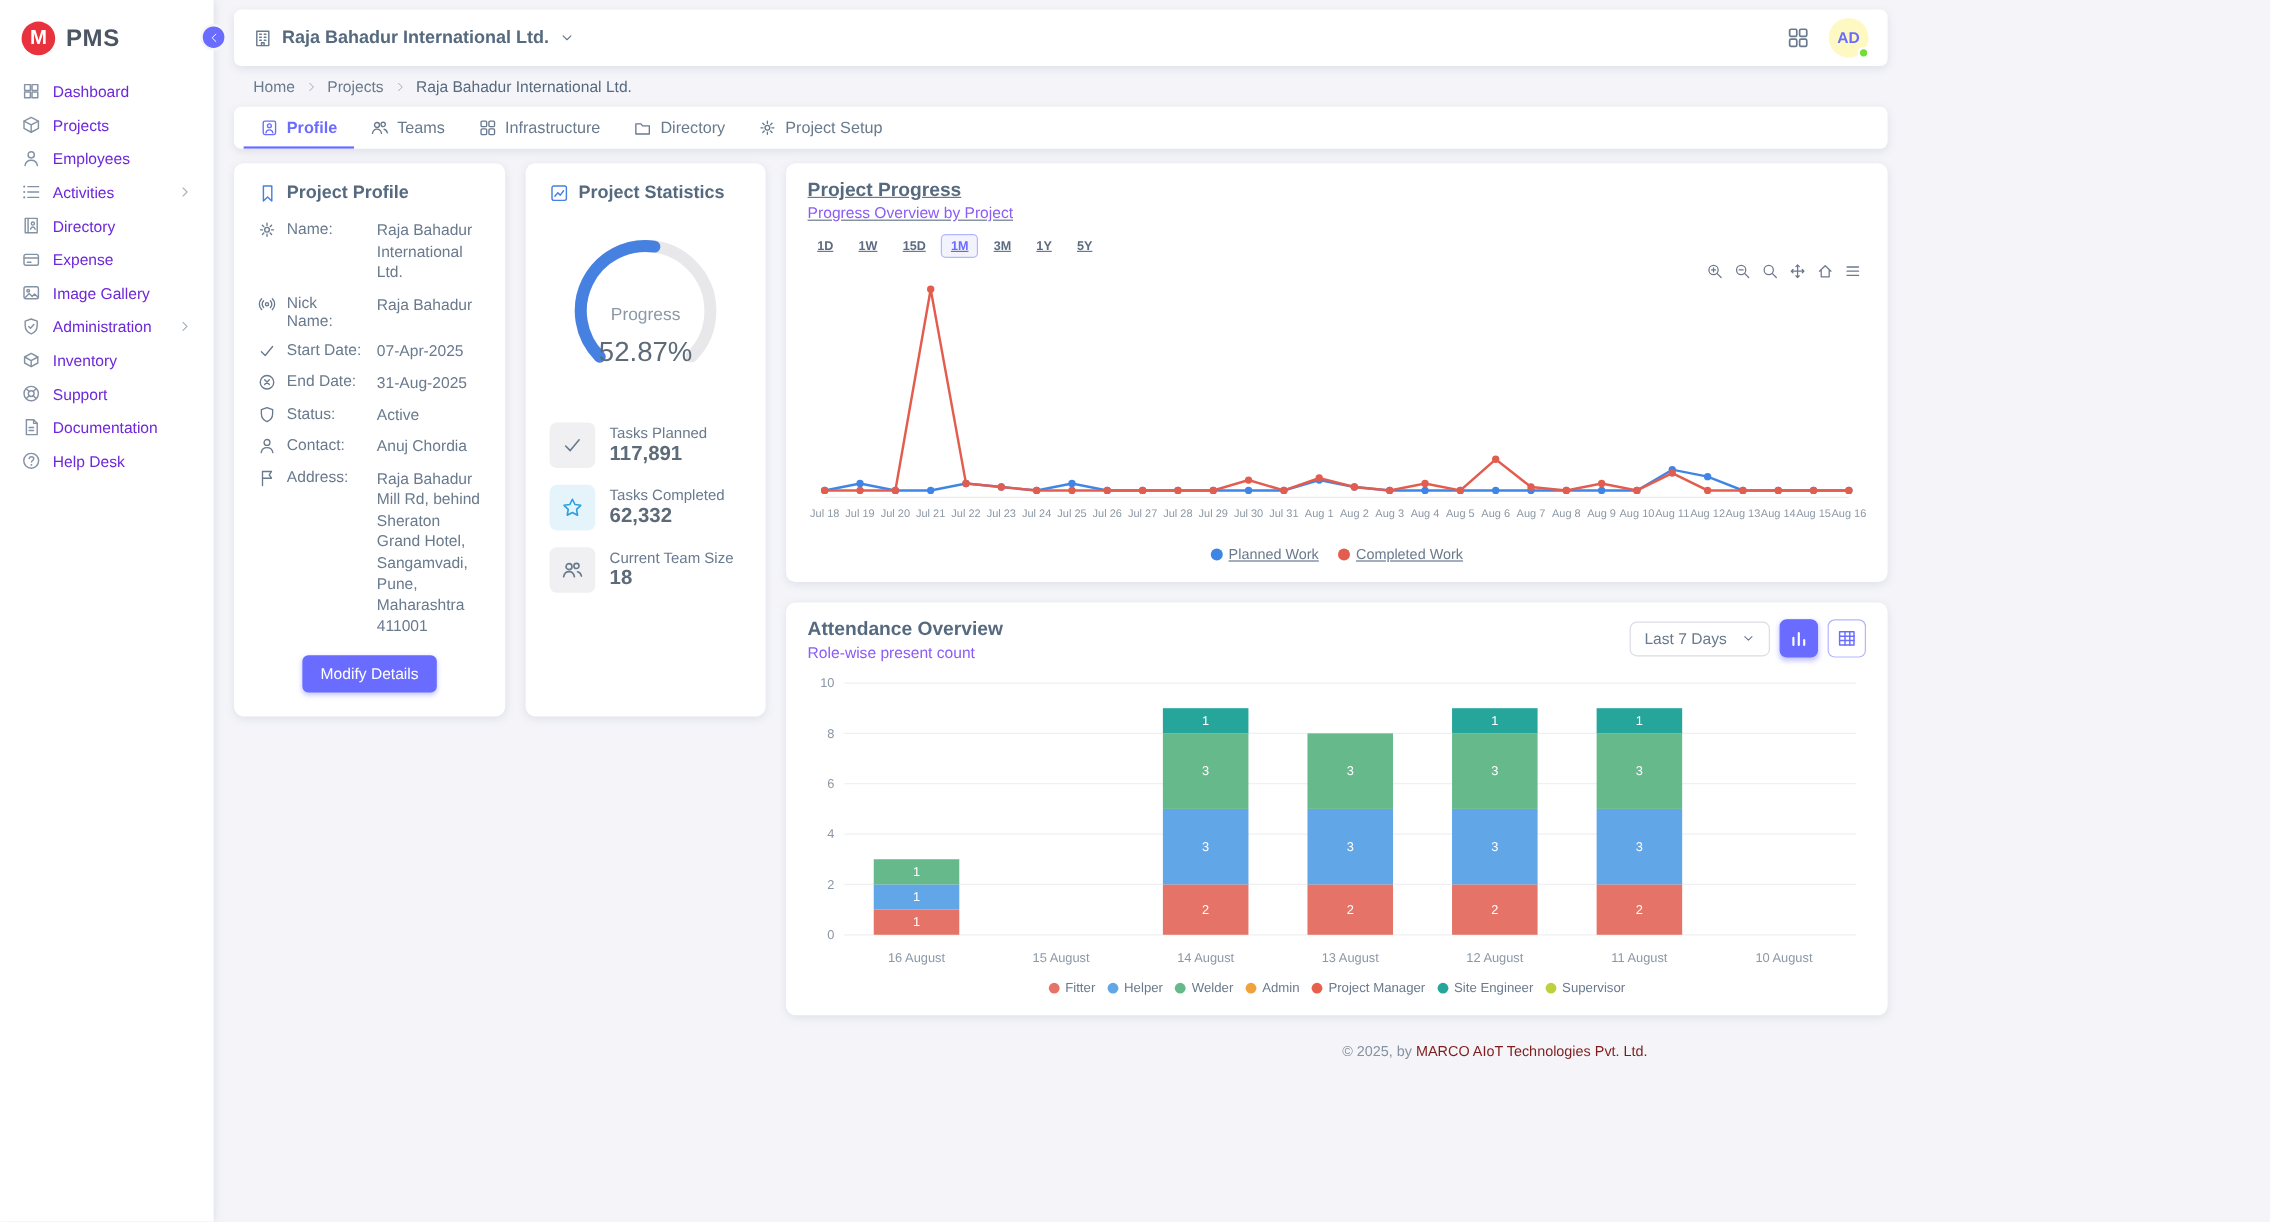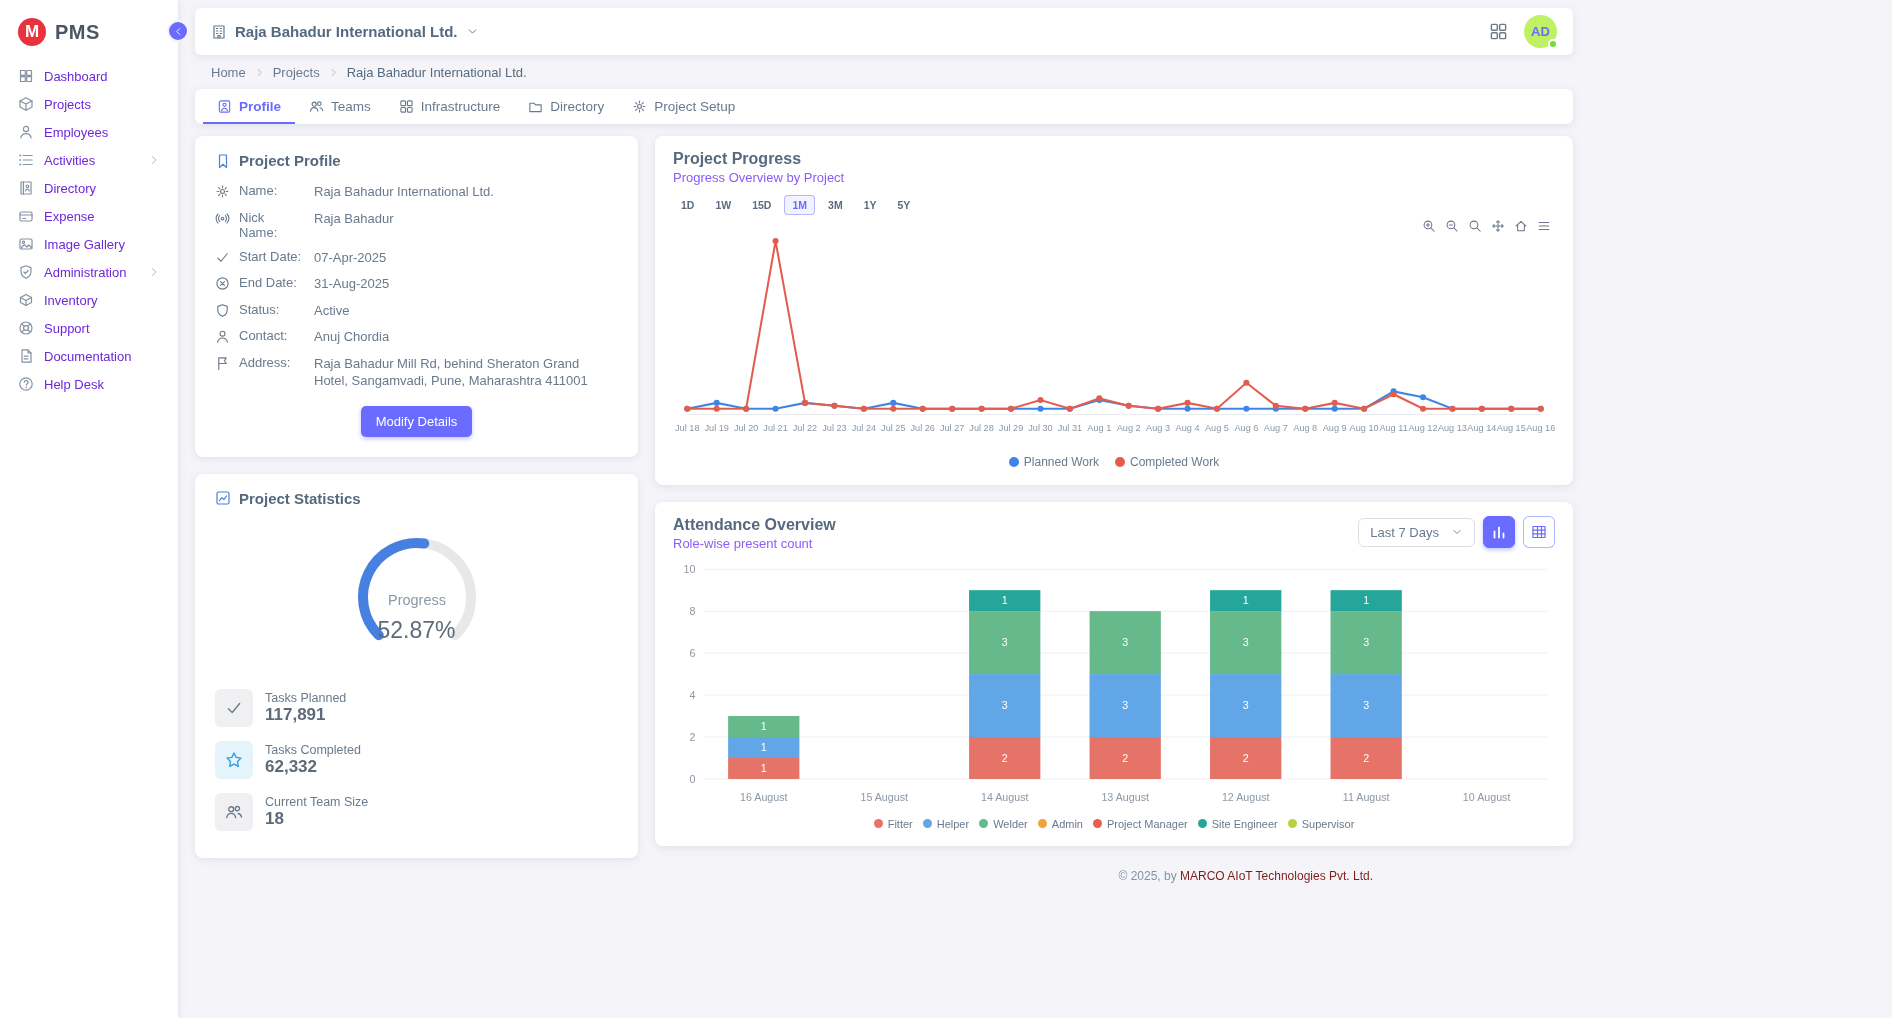--- a/index.html
+++ b/index.html
@@ -28,35 +28,35 @@
   .main { margin-left:178px; padding:8px 0 0 17px; width:1395px; }
   .card { background:#fff; border-radius:8px; box-shadow:0 2px 8px rgba(67,89,113,.12); }
 
   .header-card { height:47px; display:flex; align-items:center; justify-content:space-between; padding:0 16px; border-radius:6px; }
   .company-select { display:flex; align-items:center; gap:8px; cursor:pointer; }
   .company-name { font-size:15px; font-weight:600; color:#566a7f; }
   .hico { color:#697a8d; }
   .chev-d { width:13px; height:13px; color:#697a8d; }
   .header-right { display:flex; align-items:center; gap:16px; }
   .grid-ic { width:19px; height:19px; cursor:pointer; }
-  .avatar { position:relative; width:33px; height:33px; border-radius:50%; background:#bef264; color:#696cff; font-size:13px; font-weight:bold; display:flex; align-items:center; justify-content:center; cursor:pointer; }
+  .avatar { position:relative; width:33px; height:33px; border-radius:50%; background:#fef9c3; color:#696cff; font-size:13px; font-weight:bold; display:flex; align-items:center; justify-content:center; cursor:pointer; }
   .status-dot { position:absolute; right:-1px; bottom:-1px; width:10px; height:10px; border-radius:50%; background:#71dd37; border:2px solid #fff; }
 
   .breadcrumb { display:flex; align-items:center; gap:8px; padding:10px 4px 9px 16px; font-size:13px; color:#697a8d; }
   .bc-sep { width:11px; height:11px; color:#a1acb8; }
   .bc-item { cursor:pointer; }
   .bc-item.current { color:#566a7f; }
 
   .tabs-card { display:flex; align-items:stretch; padding:0 8px; border-radius:6px; overflow:hidden; }
   .tab { display:flex; align-items:center; gap:7px; padding:10px 14px 8px; font-size:13.5px; color:#697a8d; cursor:pointer; border-bottom:2px solid transparent; }
   .tab .ico { width:15px; height:15px; }
   .tab.active { color:#696cff; border-bottom-color:#696cff; font-weight:600; }
 
   .content-grid { display:flex; gap:17px; align-items:flex-start; margin-top:12px; }
-  .col-left { width:443px; flex:none; display:flex; flex-direction:column; gap:17px; }
+  .col-left { width:443px; flex:none; display:flex; flex-direction:row; gap:17px; }
   .col-right { flex:1; display:flex; flex-direction:column; gap:17px; }
 
   
   .profile-card { padding:16px 20px 20px; }
   .card-title { display:flex; align-items:center; gap:8px; font-size:15px; font-weight:600; color:#566a7f; margin-bottom:14px; }
   .title-ico { color:#4680e0; }
   .pf-row { display:flex; align-items:flex-start; gap:9px; margin-bottom:9px; font-size:13px; }
   .pf-ico { width:15px; height:15px; color:#697a8d; margin-top:1px; }
   .pf-label { width:66px; flex:none; }
   .pf-value { max-width:300px; line-height:1.35; }
@@ -68,21 +68,21 @@
   .gauge-wrap { position:relative; display:flex; flex-direction:column; align-items:center; padding-top:4px; }
   .gauge-value { margin-top:-30px; font-size:23px; color:#5d6b79; }
   .stat-items { margin-top:42px; }
   .stat-item { display:flex; align-items:center; gap:12px; margin-bottom:8px; padding:3px 0; }
   .stat-ico-box { width:38px; height:38px; border-radius:6px; display:flex; align-items:center; justify-content:center; }
   .stat-ico-box .ico { width:18px; height:18px; }
   .stat-label { font-size:12.5px; color:#697a8d; }
   .stat-value { font-size:17px; font-weight:600; color:#5d6b79; }
 
   
-  .progress-chart-card { padding:14px 18px 8px; }
+  .progress-chart-card { padding:14px 18px 8px;text-decoration:underline; }
   .card-title.lg { font-size:16px; margin-bottom:2px; display:block; }
   .card-sub { font-size:13px; color:#8b5cf6; }
   .range-row { display:flex; gap:5px; margin-top:10px; }
   .range-btn { font-size:10.5px; font-weight:600; color:#5d6b82; background:transparent; border:1px solid transparent; border-radius:4px; padding:3px 7px; cursor:pointer; font-family:inherit; }
   .range-btn.active { color:#696cff; border-color:rgba(105,108,255,.45); background:rgba(105,108,255,.08); }
   .chart-toolbar { display:flex; justify-content:flex-end; gap:9px; margin:4px 4px -12px 0; position:relative; z-index:2; color:#6d788d; }
   .chart-toolbar .ico { width:14px; height:14px; cursor:pointer; }
   .legend { display:flex; justify-content:center; gap:16px; padding:4px 0 8px; font-size:12px; color:#697a8d; }
   .legend.sm { font-size:11px; gap:10px; padding-bottom:10px; }
   .legend-item { display:flex; align-items:center; gap:5px; cursor:pointer; }

